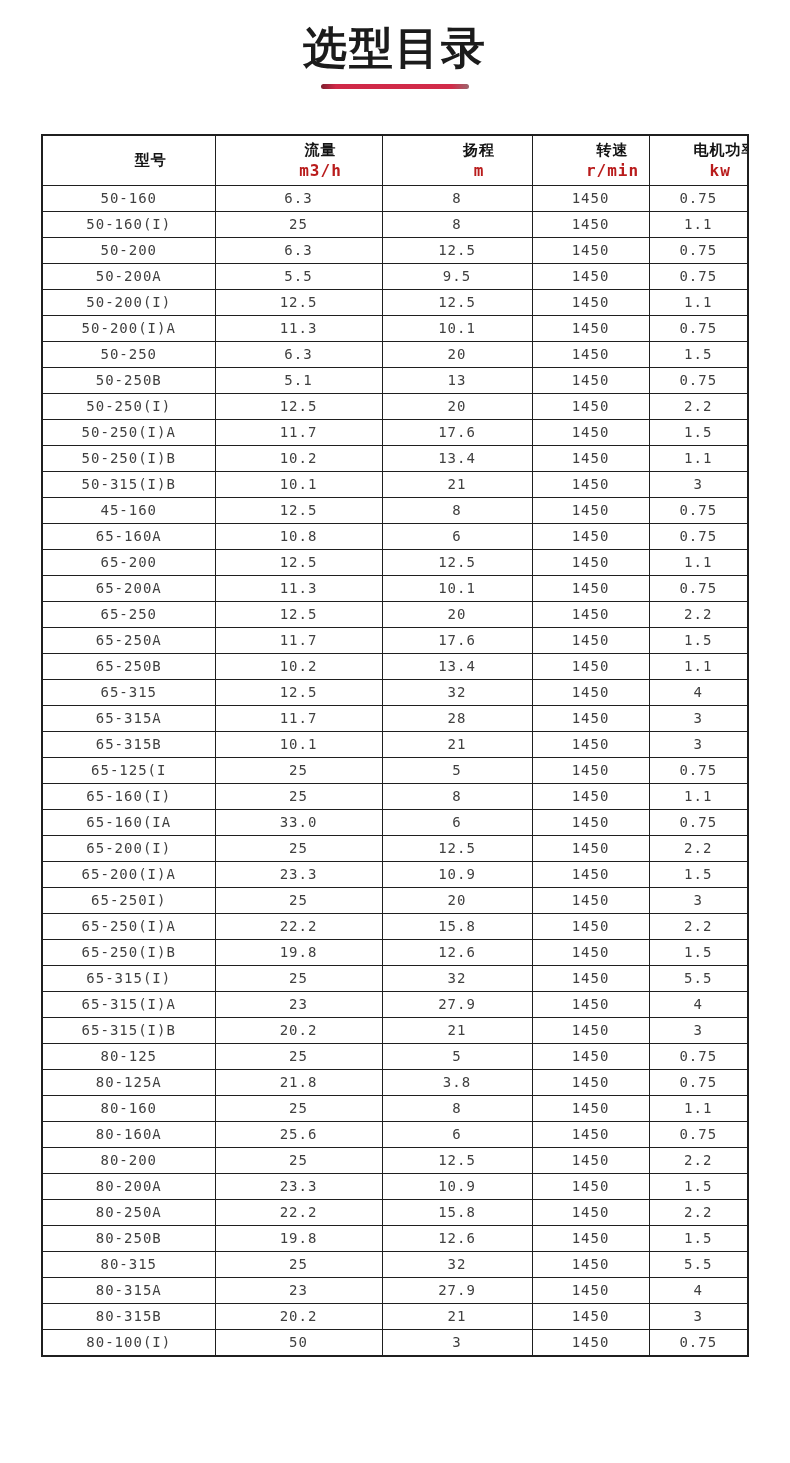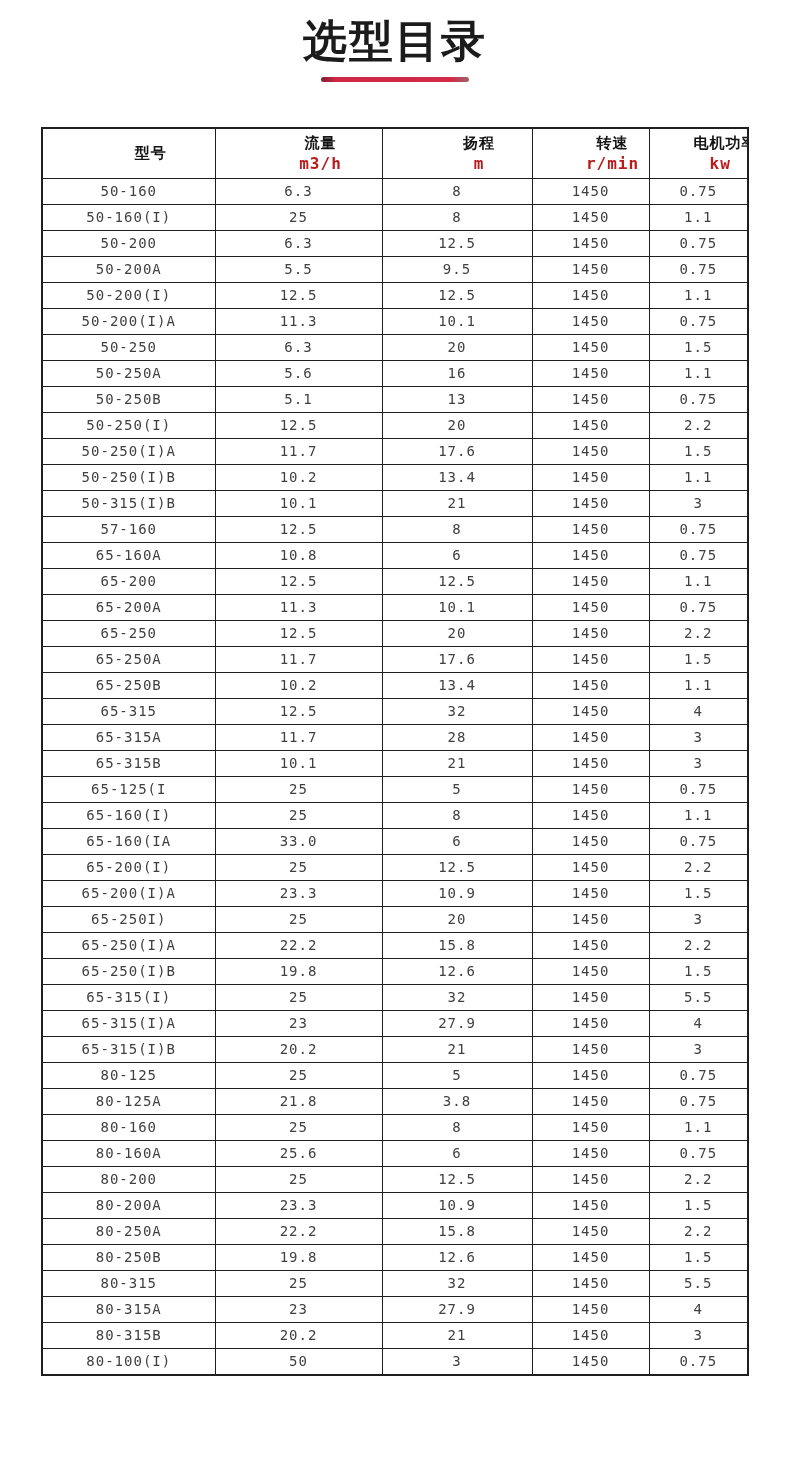--- a/index.html
+++ b/index.html
@@ -12,21 +12,21 @@
     overflow: hidden;
     font-family: "DejaVu Sans", sans-serif;
   }
   .page {
     width: 790px;
     height: 1463px;
     background: #ffffff;
   }
   .page-title {
     margin: 0;
-    padding-top: 16px;
+    padding-top: 23px;
     text-align: center;
     font-size: 44px;
     line-height: 1.15;
     font-weight: 700;
     color: #1b1b1b;
     letter-spacing: 2px;
     font-family: "DejaVu Sans", sans-serif;
   }
   .title-underline {
     width: 148px;
@@ -186,27 +186,20 @@
           <td>0.75</td>
         </tr>
         <tr>
           <td>50-250</td>
           <td>6.3</td>
           <td>20</td>
           <td>1450</td>
           <td>1.5</td>
         </tr>
         <tr>
-          <td>50-250A</td>
-          <td>5.6</td>
-          <td>16</td>
-          <td>1450</td>
-          <td>1.1</td>
-        </tr>
-        <tr>
           <td>50-250B</td>
           <td>5.1</td>
           <td>13</td>
           <td>1450</td>
           <td>0.75</td>
         </tr>
         <tr>
           <td>50-250(I)</td>
           <td>12.5</td>
           <td>20</td>
@@ -228,21 +221,21 @@
           <td>1.1</td>
         </tr>
         <tr>
           <td>50-315(I)B</td>
           <td>10.1</td>
           <td>21</td>
           <td>1450</td>
           <td>3</td>
         </tr>
         <tr>
-          <td>57-160</td>
+          <td>45-160</td>
           <td>12.5</td>
           <td>8</td>
           <td>1450</td>
           <td>0.75</td>
         </tr>
         <tr>
           <td>65-160A</td>
           <td>10.8</td>
           <td>6</td>
           <td>1450</td>

